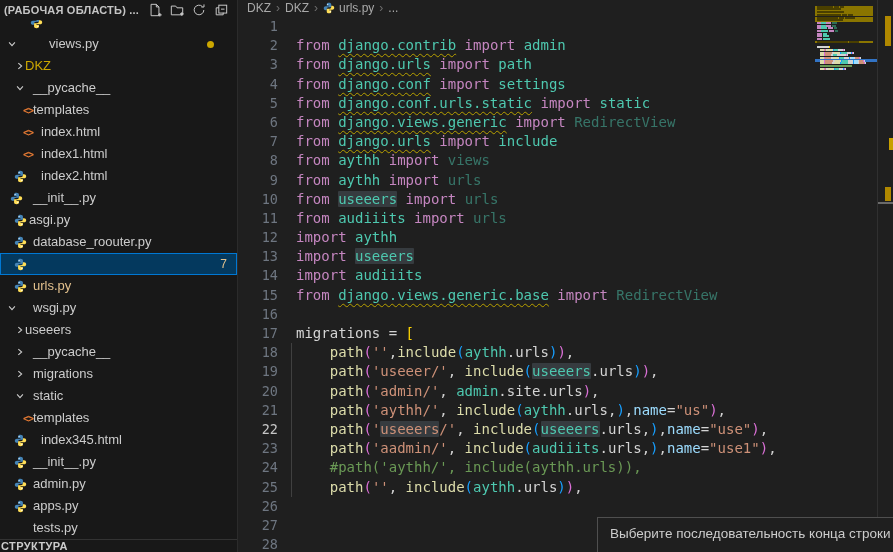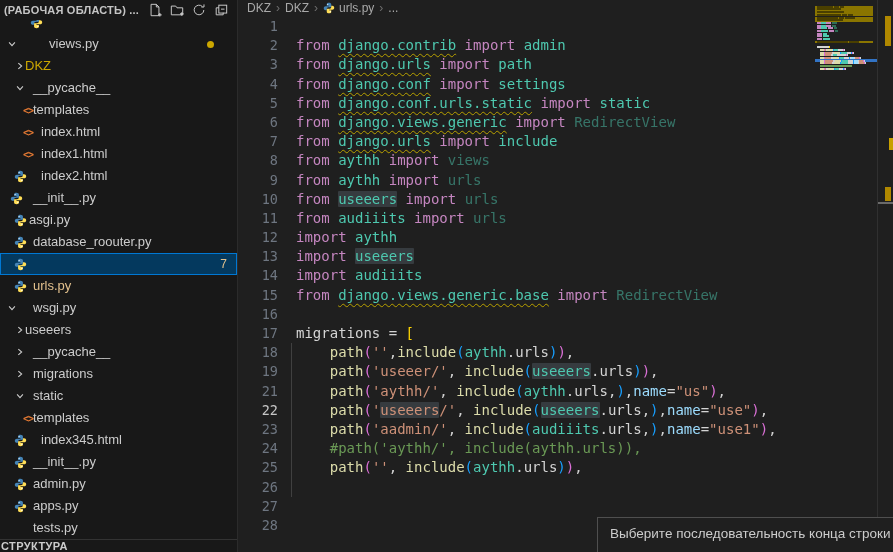--- a/index.html
+++ b/index.html
@@ -363,20 +363,21 @@
         <div class="code-line"><span class="ln">10</span><span class="k">from </span><span class="m hl">useeers</span><span class="w"> </span><span class="k">import</span><span class="w"> </span><span class="mf">urls</span></div>
         <div class="code-line"><span class="ln">11</span><span class="k">from </span><span class="m">audiiits</span><span class="w"> </span><span class="k">import</span><span class="w"> </span><span class="mf">urls</span></div>
         <div class="code-line"><span class="ln">12</span><span class="k">import</span><span class="w"> </span><span class="m">aythh</span></div>
         <div class="code-line"><span class="ln">13</span><span class="k">import</span><span class="w"> </span><span class="m hl">useeers</span></div>
         <div class="code-line"><span class="ln">14</span><span class="k">import</span><span class="w"> </span><span class="m">audiiits</span></div>
         <div class="code-line"><span class="ln">15</span><span class="k">from </span><span class="m u">django.views.generic.base</span><span class="w"> </span><span class="k">import</span><span class="w"> </span><span class="mf">RedirectView</span></div>
         <div class="code-line"><span class="ln">16</span></div>
         <div class="code-line"><span class="ln">17</span><span class="w">migrations </span><span class="w">= </span><span class="b1">[</span></div>
         <div class="code-line"><span class="ln">18</span><span class="w">    </span><span class="f">path</span><span class="b2">(</span><span class="s">''</span><span class="w">,</span><span class="f">include</span><span class="b3">(</span><span class="m">aythh</span><span class="w">.urls</span><span class="b3">)</span><span class="b2">)</span><span class="w">,</span></div>
         <div class="code-line"><span class="ln">19</span><span class="w">    </span><span class="f">path</span><span class="b2">(</span><span class="s">'useeer/'</span><span class="w">, </span><span class="f">include</span><span class="b3">(</span><span class="m hl">useeers</span><span class="w">.urls</span><span class="b3">)</span><span class="b2">)</span><span class="w">,</span></div>
+        <div class="code-line"><span class="ln">20</span><span class="w">    </span><span class="f">path</span><span class="b2">(</span><span class="s">'admin/'</span><span class="w">, </span><span class="m">admin</span><span class="w">.site.urls</span><span class="b2">)</span><span class="w">,</span></div>
         <div class="code-line"><span class="ln">21</span><span class="w">    </span><span class="f">path</span><span class="b2">(</span><span class="s">'aythh/'</span><span class="w">, </span><span class="f">include</span><span class="b3">(</span><span class="m">aythh</span><span class="w">.urls</span><span class="w">,</span><span class="b3">)</span><span class="w">,</span><span class="v">name</span><span class="w">=</span><span class="s">"us"</span><span class="b2">)</span><span class="w">,</span></div>
         <div class="code-line"><span class="ln cur">22</span><span class="w">    </span><span class="f">path</span><span class="b2">(</span><span class="s">'</span><span class="s hl">useeers</span><span class="s">/'</span><span class="w">, </span><span class="f">include</span><span class="b3">(</span><span class="m hl">useeers</span><span class="w">.urls</span><span class="w">,</span><span class="b3">)</span><span class="w">,</span><span class="v">name</span><span class="w">=</span><span class="s">"use"</span><span class="b2">)</span><span class="w">,</span></div>
         <div class="code-line"><span class="ln">23</span><span class="w">    </span><span class="f">path</span><span class="b2">(</span><span class="s">'aadmin/'</span><span class="w">, </span><span class="f">include</span><span class="b3">(</span><span class="m">audiiits</span><span class="w">.urls</span><span class="w">,</span><span class="b3">)</span><span class="w">,</span><span class="v">name</span><span class="w">=</span><span class="s">"use1"</span><span class="b2">)</span><span class="w">,</span></div>
         <div class="code-line"><span class="ln">24</span><span class="w">    </span><span class="c">#path('aythh/', include(aythh.urls)),</span></div>
         <div class="code-line"><span class="ln">25</span><span class="w">    </span><span class="f">path</span><span class="b2">(</span><span class="s">''</span><span class="w">, </span><span class="f">include</span><span class="b3">(</span><span class="m">aythh</span><span class="w">.urls</span><span class="b3">)</span><span class="b2">)</span><span class="w">,</span></div>
         <div class="code-line"><span class="ln">26</span></div>
         <div class="code-line"><span class="ln">27</span></div>
         <div class="code-line"><span class="ln">28</span></div>
       </div>
     <div id="indent-guide" style="top: 343.4px; height: 153.6px;"></div>

